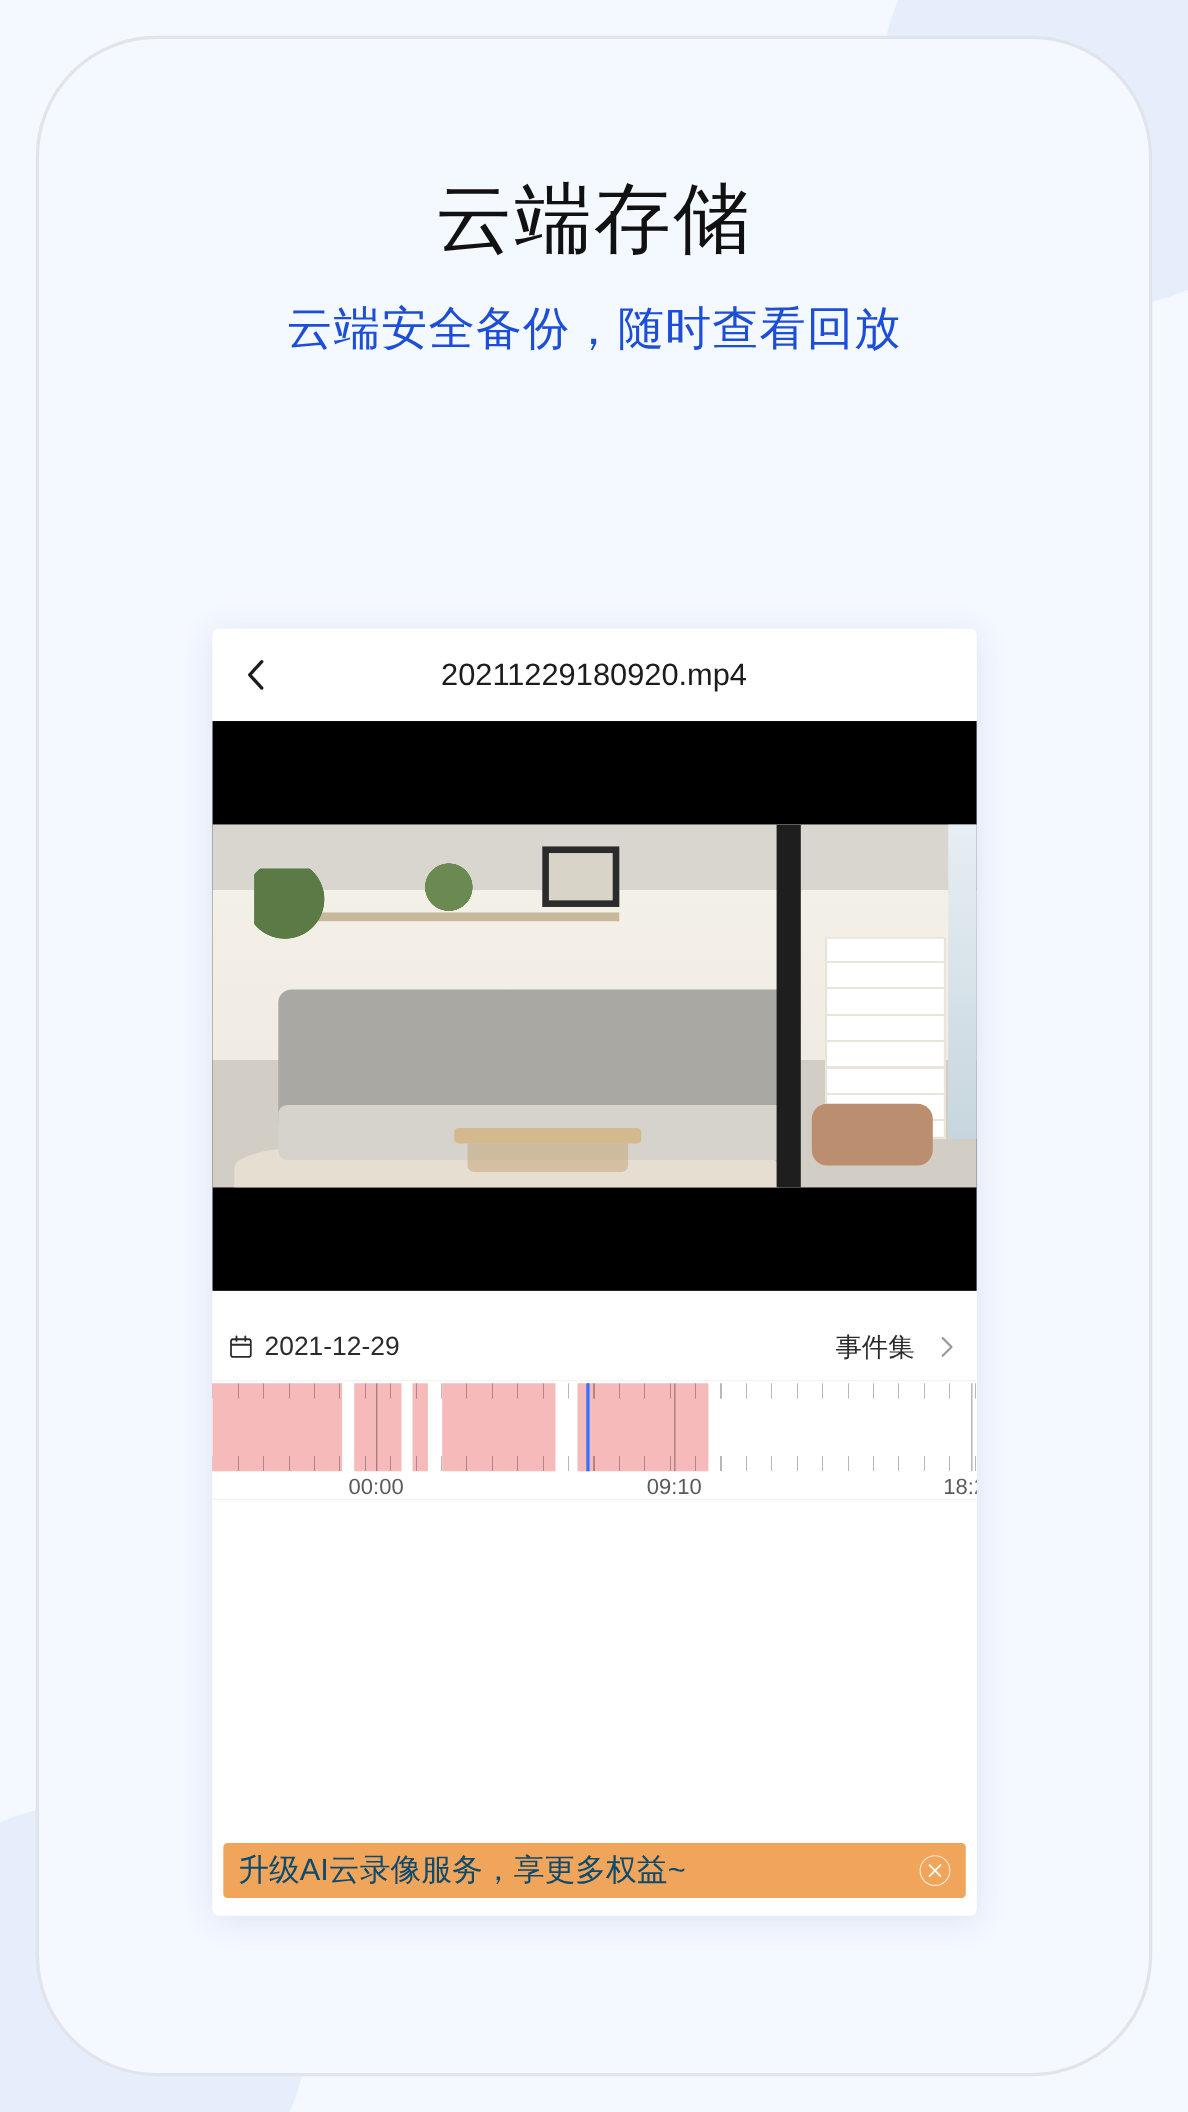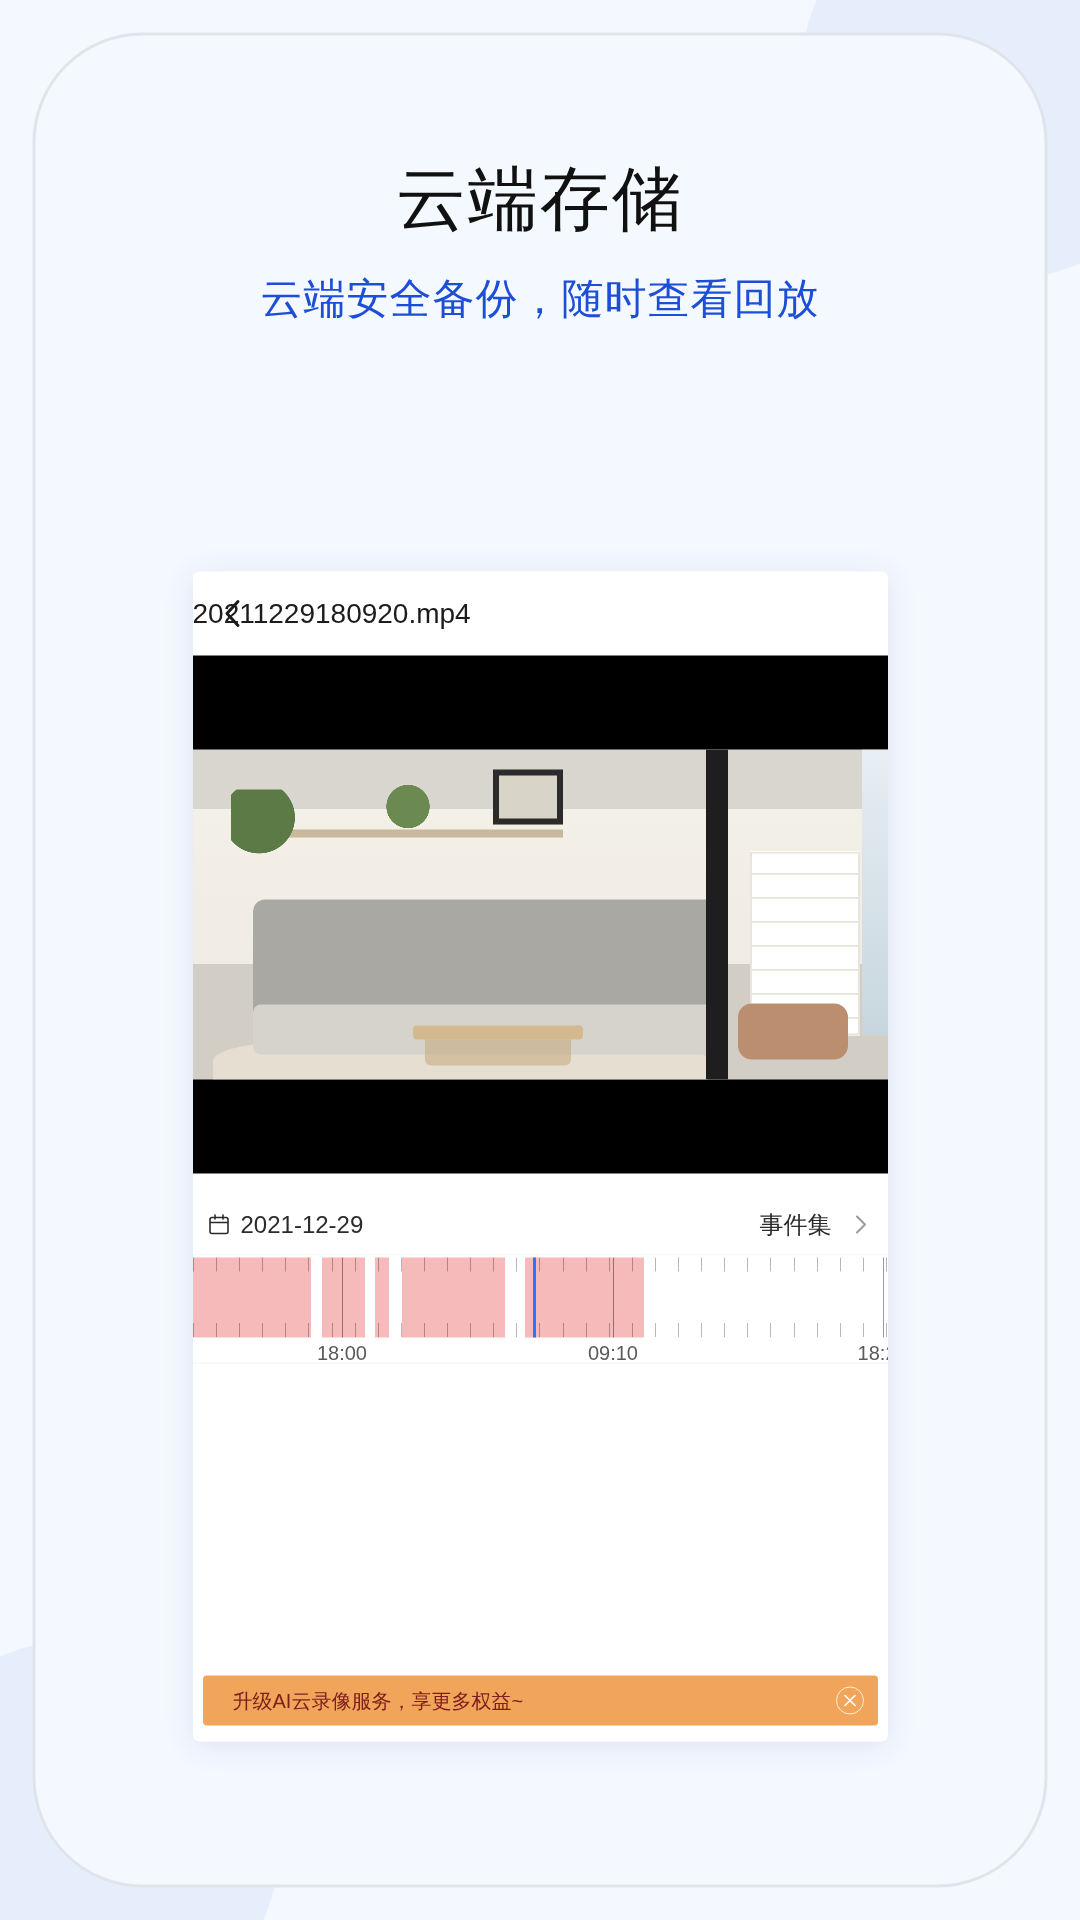--- a/index.html
+++ b/index.html
@@ -73,21 +73,21 @@
     position: relative;
     padding: 0 20px;
   }
   .back-btn {
     width: 40px; height: 40px;
     display: flex; align-items: center; justify-content: center;
   }
   .app-title {
     position: absolute;
     left: 0; right: 0;
-    text-align: left;
+    text-align: center;
     font-size: 28px;
     color: #1c1c1c;
     font-weight: 400;
     pointer-events: none;
   }
 
   .video-frame {
     height: 518px;
     background: #000;
     display: flex;
@@ -221,21 +221,21 @@
   .tl-label { position:absolute; transform:translateX(-50%); }
 
   .banner {
     position:absolute; left:10px; right:10px; bottom:16px;
     height:50px;
     background:#f0a55a;
     border-radius:4px;
     display:flex; align-items:center; justify-content:space-between;
     padding:0 14px 0 14px;
   }
-  .banner-text { color:#7f1d1d; font-size:20px;margin-left:16px; }
+  .banner-text { color:#0c4a6e; font-size:28px; }
   .banner-close {
     width:28px; height:28px; border-radius:50%;
     border:1.5px solid rgba(255,255,255,0.8);
     display:flex; align-items:center; justify-content:center;
     color:#fff; font-size:18px;
   }
 
   svg { display:block; }
 </style>
 </head>
@@ -300,21 +300,21 @@
       <div class="tl-strip" id="tl-strip">
           <div class="seg" style="left: 0%; width: 17%;"></div>
           <div class="seg" style="left: 18.6%; width: 6.2%;"></div>
           <div class="seg" style="left: 26.2%; width: 2.1%;"></div>
           <div class="seg" style="left: 30.2%; width: 14.8%;"></div>
           <div class="seg" style="left: 47.9%; width: 17.1%;"></div>
         </div>
       <div class="tl-ticks-top"></div>
       <div class="tl-ticks"></div>
       <div class="tl-labels" id="tl-labels">
-          <span class="tl-label" style="left: 21.5%;">18:00</span>
+          <span class="tl-label" style="left: 21.5%;">00:00</span>
           <span class="tl-label" style="left: 60.5%;">09:10</span>
           <span class="tl-label" style="left: 99.3%;">18:20</span>
         </div>
     <div class="tl-major" style="left: 21.5%;"></div>
         <div class="tl-major" style="left: 60.5%;"></div>
         <div class="tl-major" style="left: 99.3%;"></div>
         <div class="tl-cursor" style="left: 49%;"></div>
       </div>
 
     <div class="banner">

